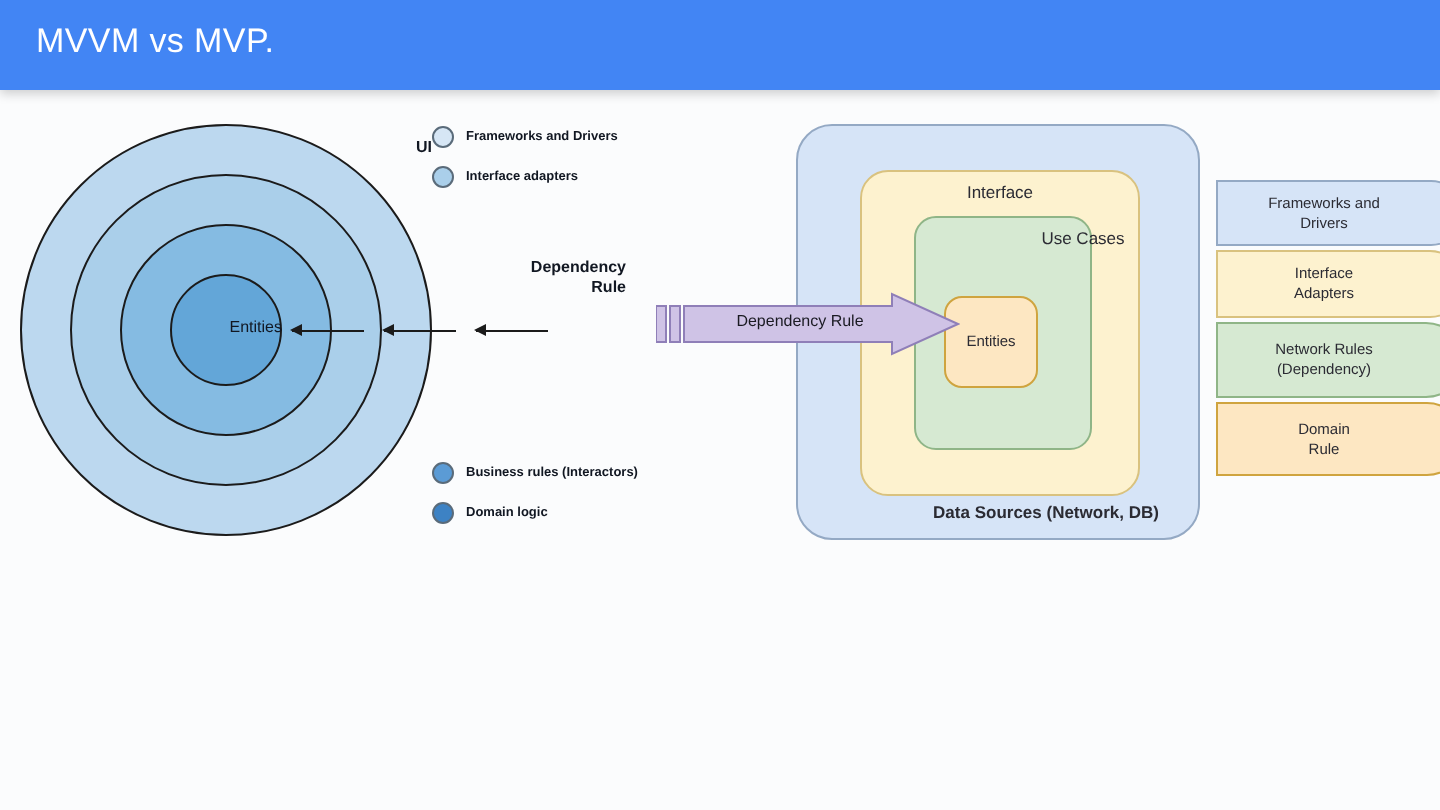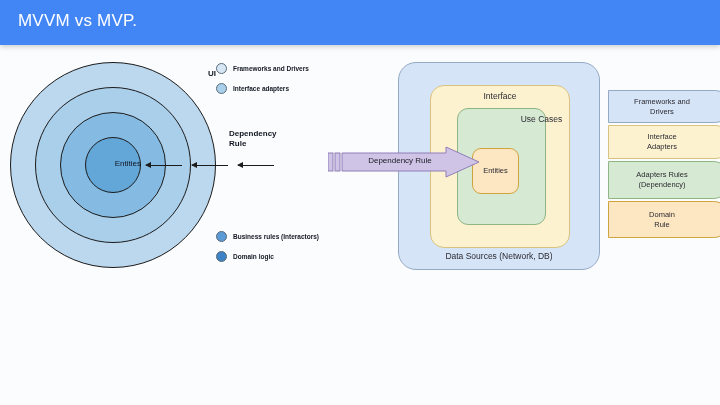--- a/index.html
+++ b/index.html
@@ -71,21 +71,21 @@
   #label-ui         { left: 10px;  top: 24px;  width: 206px; }
   #label-presenters { left: 35px;  top: 49px;  width: 156px; }
   #label-usecases   { left: 60px;  top: 72px;  width: 106px; }
   #label-entities   { left: 85px;  top: 114px; width: 56px;  font-weight: normal; }
 
   
   #dep-rule-left {
     position: absolute;
     left: 229px; top: 84px;
     width: 84px;
-    text-align: left;
+    text-align: right;
     font-size: 8px;
     font-weight: bold;
     color: #111722;
     line-height: 10px;
   }
   .dep-arrow {
     position: absolute;
     top: 120px;
     height: 1px;
     background: #1b1b1b;
@@ -166,21 +166,21 @@
     width: 100%;
     text-align: center;
     font-size: 8.5px;
     color: #2b2b33;
     line-height: 11px;
   }
   #label-nui         { left: 398px; top: 23px;  width: 202px; }
   #label-nviewmodels { left: 430px; top: 46px;  width: 140px; }
   #label-nusecases   { left: 457px; top: 69px;  width: 89px; padding-left: 40px;  }
   #label-nentities   { left: 472px; top: 120px; width: 47px;  font-size: 7.5px; }
-  #label-datasources { left: 398px; top: 206px; width: 202px; }
+  #label-datasources { left: 422px; top: 206px; width: 202px; font-weight: bold; }
 
   
   #dep-arrow-block {
     position: absolute;
     left: 328px; top: 101px;
     width: 152px; height: 32px;
   }
   #dep-arrow-block svg { display: block; }
   #dep-rule-right {
     position: absolute;
@@ -299,21 +299,21 @@
       </div>
     </div>
     <div class="pill" id="pill-interface">
       <div>
         <div>Interface</div>
         <div>Adapters</div>
       </div>
     </div>
     <div class="pill" id="pill-business">
       <div>
-        <div>Adapters Rules</div>
+        <div>Network Rules</div>
         <div>(Dependency)</div>
       </div>
     </div>
     <div class="pill" id="pill-domain">
       <div>
         <div>Domain</div>
         <div>Rule</div>
       </div>
     </div>
 

